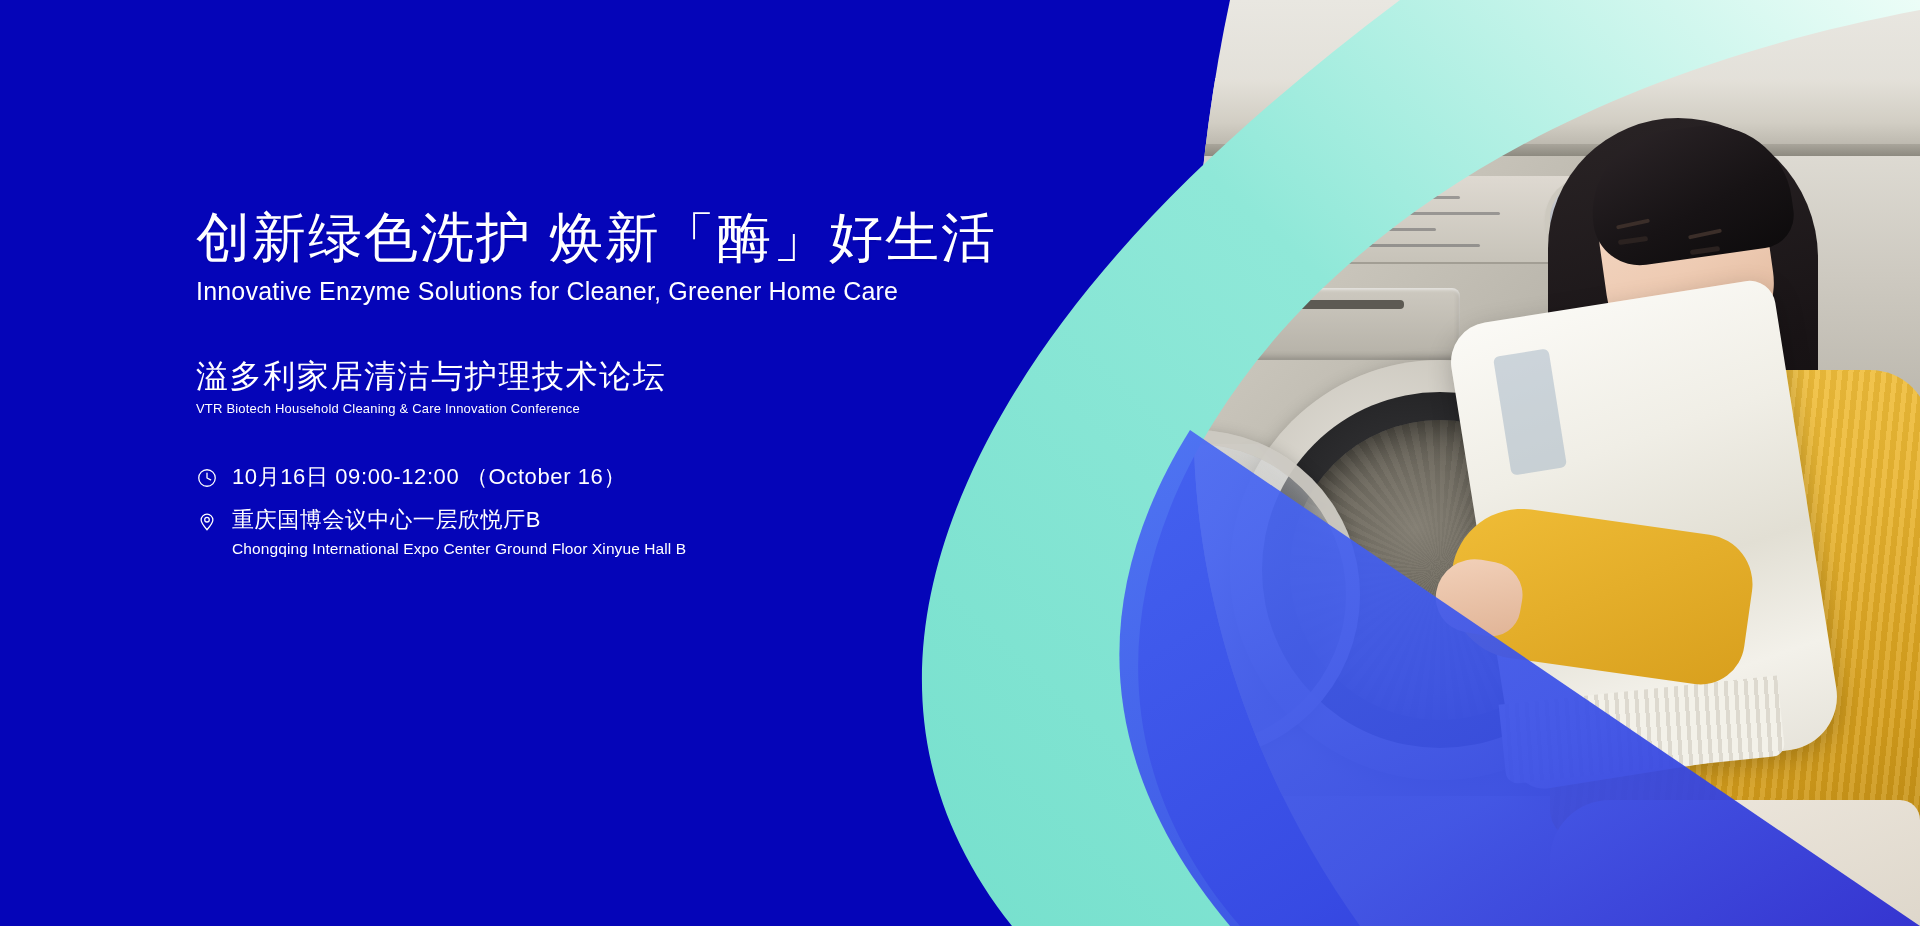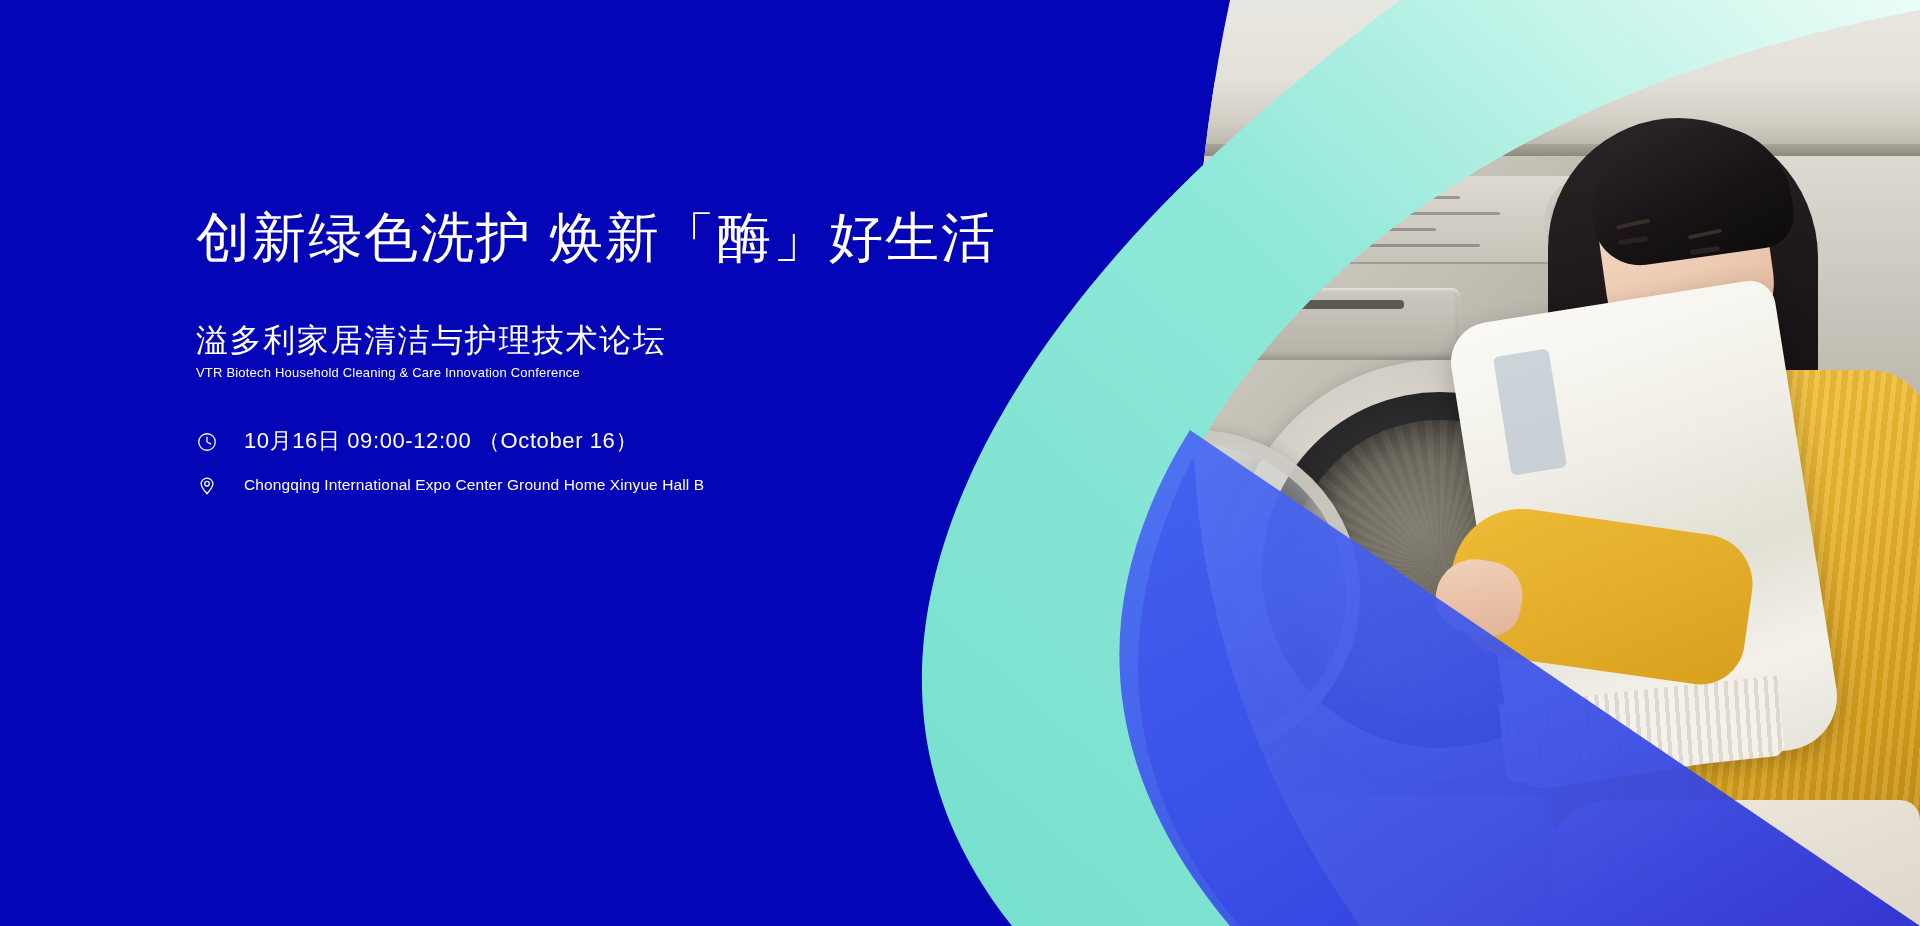--- a/index.html
+++ b/index.html
@@ -228,21 +228,21 @@
     font-size:13px;
     line-height:1.25;
     letter-spacing:.2px;
     font-weight:400;
     white-space:nowrap;
   }
   #meta { margin-top:46px; }
   .meta-row {
     display:flex;
     align-items:flex-start;
-    gap:26px;
+    gap:14px;
     margin-bottom:14px;
   }
   .meta-icon {
     flex:0 0 auto;
     width:22px; height:22px;
     margin-top:4px;
   }
   .meta-icon svg { display:block; width:22px; height:22px; }
   .meta-text-cn {
     font-size:22px;
@@ -325,20 +325,21 @@
         <stop offset="100%" stop-color="#2e2ed0" stop-opacity="0.96"></stop>
       </linearGradient>
     </defs>
     <path d="M 1230 926 C 1090 760 1090 590 1190 430 L 1920 926 Z" fill="url(#blueOv)"></path>
     <path d="M 1000 926 L 1920 926 L 1920 880 C 1600 856 1300 900 1150 926 Z" fill="#2f2fd2" opacity="0"></path>
   </svg>
 
   <div id="content">
 
     <div id="title-cn">创新绿色洗护 焕新「酶」好生活</div>
+    <div id="title-en">Innovative Enzyme Solutions for Cleaner, Greener Home Care</div>
 
     <div id="sub-cn">溢多利家居清洁与护理技术论坛</div>
     <div id="sub-en">VTR Biotech Household Cleaning &amp; Care Innovation Conference</div>
 
     <div id="meta">
 
       <div class="meta-row">
         <span class="meta-icon">
           <svg viewBox="0 0 24 24" fill="none" stroke="#ffffff" stroke-width="1.4" stroke-linecap="round" stroke-linejoin="round">
             <circle cx="12" cy="12" r="9"></circle>
@@ -351,20 +352,21 @@
       </div>
 
       <div class="meta-row">
         <span class="meta-icon">
           <svg viewBox="0 0 24 24" fill="none" stroke="#ffffff" stroke-width="1.4" stroke-linecap="round" stroke-linejoin="round">
             <path d="M12 21.5c3.6-4.2 6.4-7.4 6.4-10.6a6.4 6.4 0 1 0-12.8 0c0 3.2 2.8 6.4 6.4 10.6z"></path>
             <circle cx="12" cy="10.6" r="2.5"></circle>
           </svg>
         </span>
         <div class="meta-col">
-          <span class="meta-text-en">Chongqing International Expo Center Ground Home Xinyue Hall B</span>
+          <span class="meta-text-cn">重庆国博会议中心一层欣悦厅B</span>
+          <span class="meta-text-en">Chongqing International Expo Center Ground Floor Xinyue Hall B</span>
         </div>
       </div>
 
     </div>
   </div>
 
 </div>
 
 </body></html>

